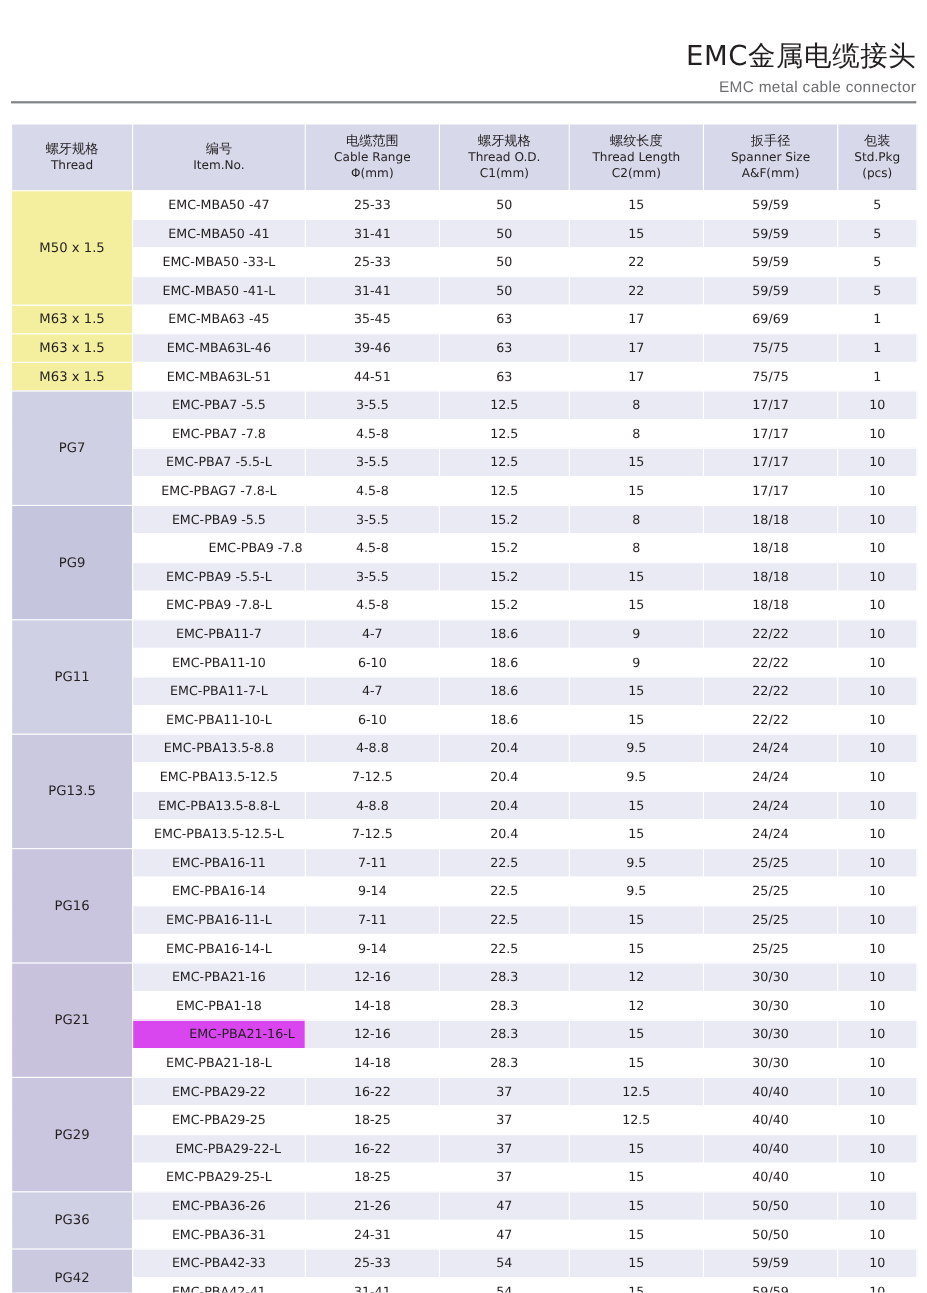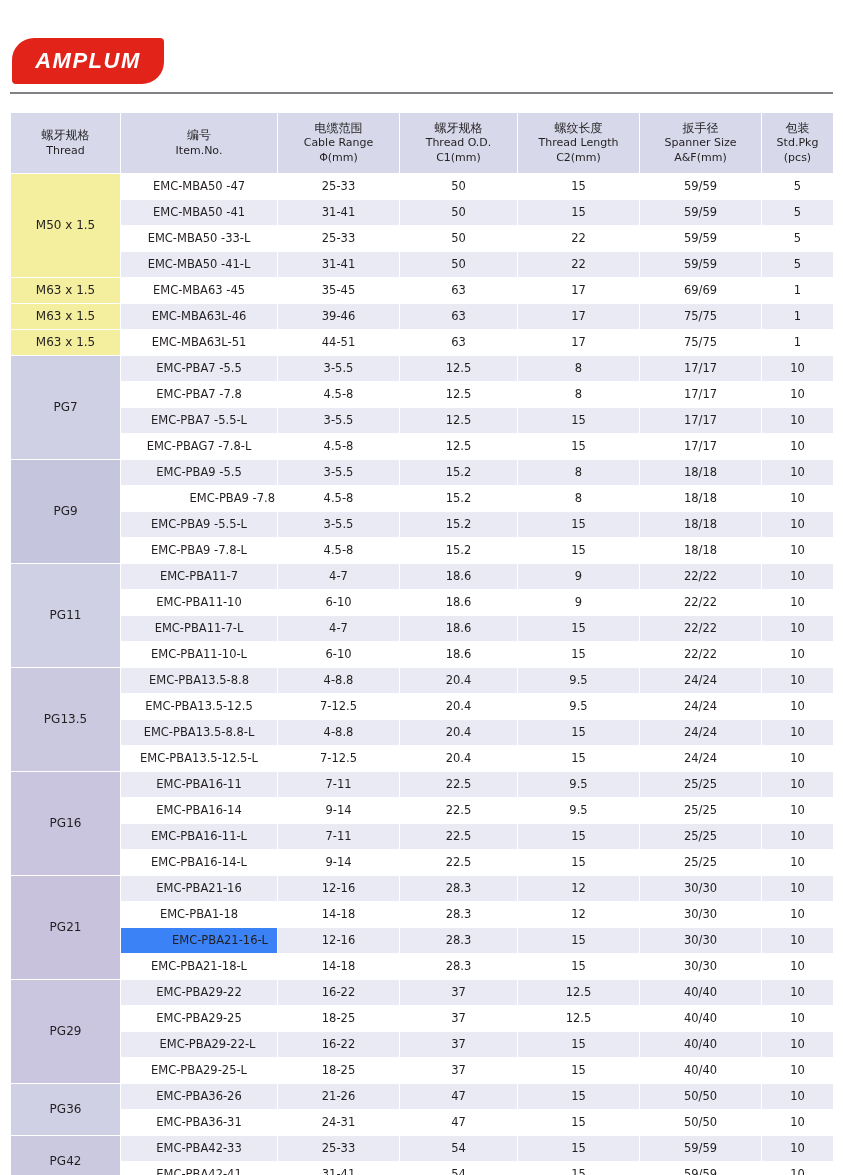--- a/index.html
+++ b/index.html
@@ -112,22 +112,23 @@
   col.c2 { width: 122px; }
   col.c3 { width: 118px; }
   col.c4 { width: 122px; }
   col.c5 { width: 122px; }
   col.c6 { width: 72px; }
 </style>
 </head>
 <body>
 
 <div class="header">
-  <div class="logo-box">
-    <span class="logo-text">AMPLUM</span>
+  <div class="title-wrap">
+    <div class="title-cn">EMC金属电缆接头</div>
+    <div class="title-en">EMC metal cable connector</div>
   </div>
   <div class="header-rule"></div>
 </div>
 
 <table class="spec">
   <colgroup>
     <col class="c0">
       <col class="c1">
       <col class="c2">
       <col class="c3">
@@ -409,21 +410,21 @@
       </tr>
       <tr>
         <td style="background: rgb(255, 255, 255);">EMC-PBA1-18</td>
         <td style="background: rgb(255, 255, 255);">14-18</td>
         <td style="background: rgb(255, 255, 255);">28.3</td>
         <td style="background: rgb(255, 255, 255);">12</td>
         <td style="background: rgb(255, 255, 255);">30/30</td>
         <td style="background: rgb(255, 255, 255);">10</td>
       </tr>
       <tr>
-        <td style="background: #3b82f6; padding-left: 44px;">EMC-PBA21-16-L</td>
+        <td style="background: #d946ef; padding-left: 44px;">EMC-PBA21-16-L</td>
         <td style="background: rgb(233, 234, 244);">12-16</td>
         <td style="background: rgb(233, 234, 244);">28.3</td>
         <td style="background: rgb(233, 234, 244);">15</td>
         <td style="background: rgb(233, 234, 244);">30/30</td>
         <td style="background: rgb(233, 234, 244);">10</td>
       </tr>
       <tr>
         <td style="background: rgb(255, 255, 255);">EMC-PBA21-18-L</td>
         <td style="background: rgb(255, 255, 255);">14-18</td>
         <td style="background: rgb(255, 255, 255);">28.3</td>

